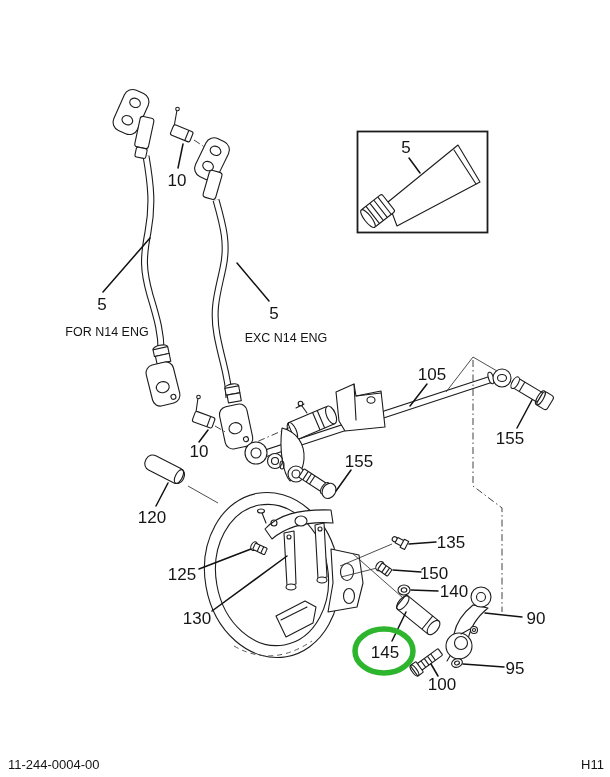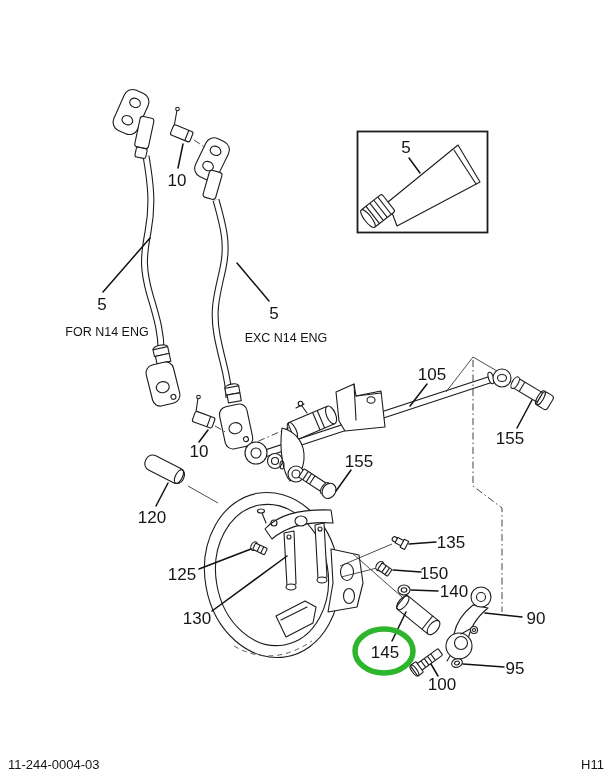--- a/index.html
+++ b/index.html
@@ -355,15 +355,15 @@
   </g>
   <g>
     <line class="ldr" x1="438" y1="676" x2="431" y2="664"></line>
     <text class="callout" x="442" y="690" text-anchor="middle">100</text>
   </g>
 
   <text class="cap" x="107" y="336" text-anchor="middle">FOR N14 ENG</text>
   <text class="cap" x="286" y="342" text-anchor="middle">EXC N14 ENG</text>
 </svg>
 
-<div class="footer-text footer-left">11-244-0004-03</div>
+<div class="footer-text footer-left">11-244-0004-00</div>
 <div class="footer-text footer-right">H11</div>
 </div>
 
 </body></html>

